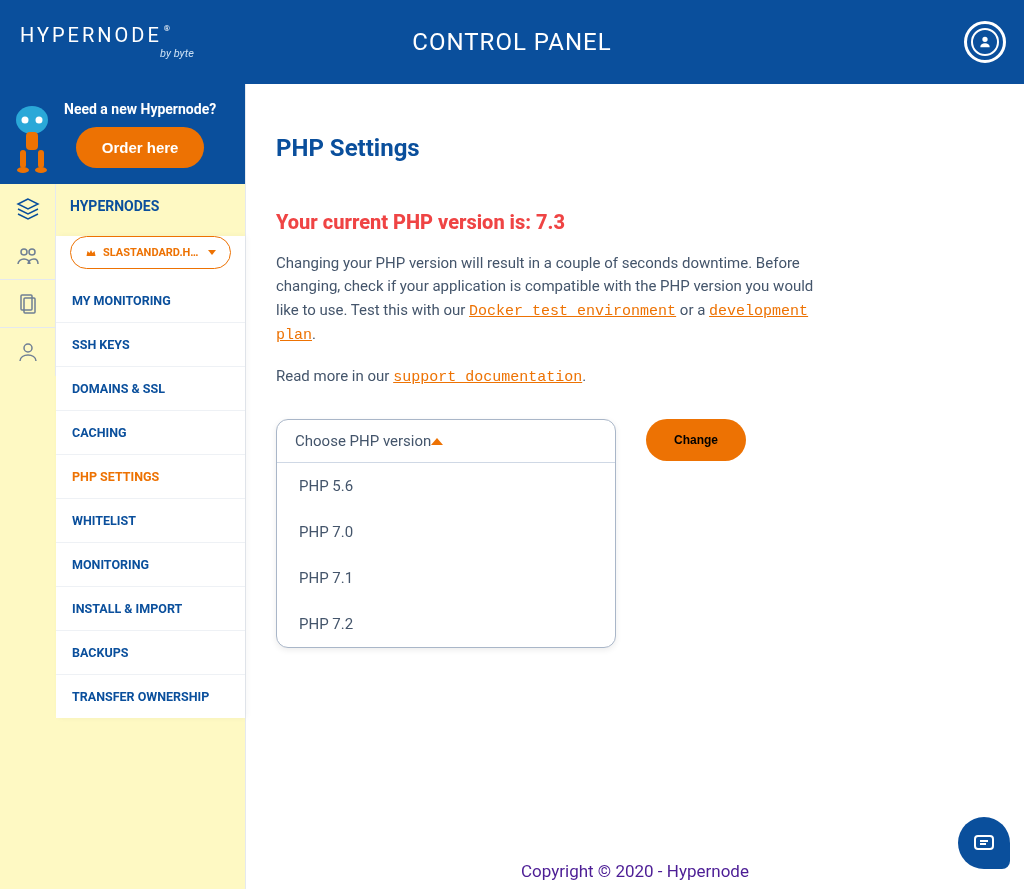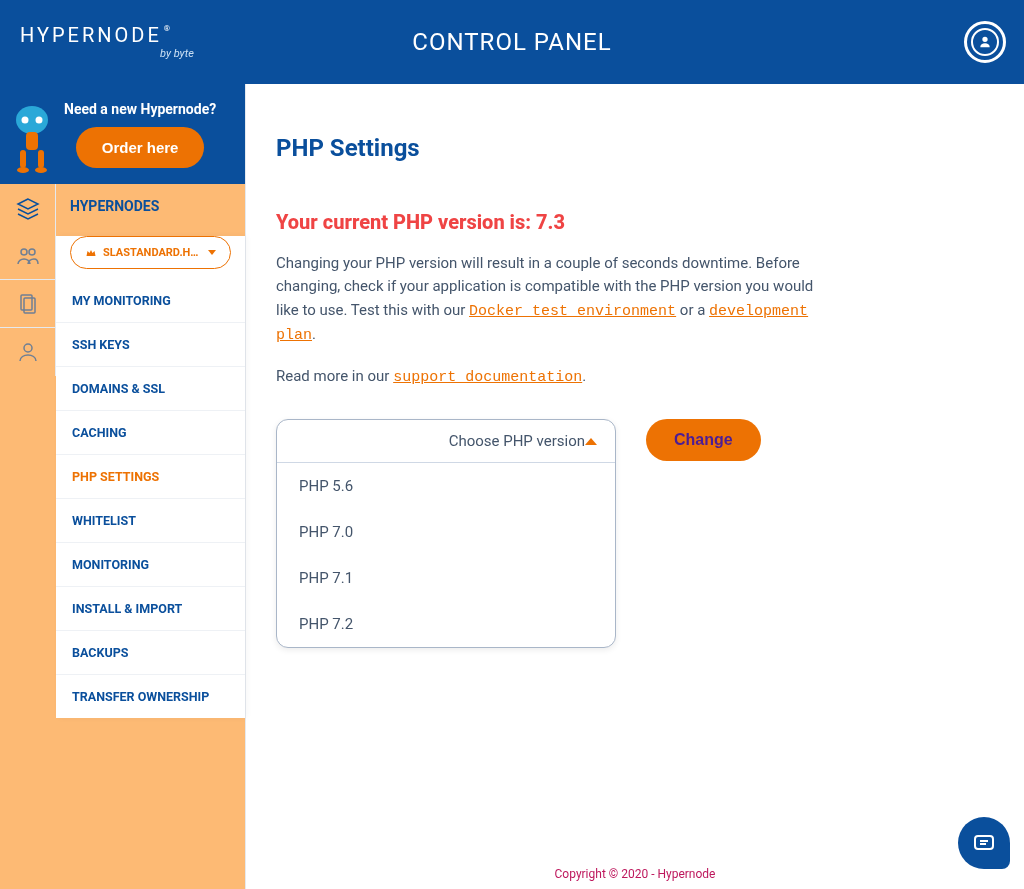--- a/index.html
+++ b/index.html
@@ -75,21 +75,21 @@
     display:flex; align-items:center; justify-content:center;
   }
   .user-icon-svg { width: 16px; height: 16px; fill:#fff;}
   
   .layout {
     display: flex;
     height: calc(100% - 84px);
   }
   .sidebar {
     width: 246px;
-    background: #fdba74;
+    background: #fef9c3;
     border-right: 1px solid #e5e9ef;
     flex-shrink: 0;
     position: relative;
   }
   
   .promo {
     background: #0a4f9c;
     height: 100px;
     display: flex;
     align-items: center;
@@ -221,54 +221,54 @@
   .select-box {
     width: 340px;
     border: 1px solid #a9b6c8;
     border-radius: 12px;
     background:#fff;
     box-shadow: 0 2px 6px rgba(0,0,0,0.08);
     overflow:hidden;
   }
   .select-head {
     padding: 12px 18px;
-    display:flex; align-items:center; justify-content:flex-end;
+    display:flex; align-items:center; justify-content:flex-start;
     color:#44556b;
     font-size:15px;
     border-bottom: 1px solid #cfd8e5;
     cursor:pointer;
   }
   .select-head .chev {
     width:0;height:0;
     border-left:6px solid transparent;border-right:6px solid transparent;border-bottom:7px solid #ed7203;
   }
   .option {
     padding: 14px 22px;
     color:#44556b;
     font-size:15px;
     cursor:pointer;
   }
   .btn-change {
     background:#ed7203;
-    color:#4c1d95;
+    color:#000000;
     border:none;
     border-radius:999px;
     padding: 4px 28px;
-    font-size:16px;
+    font-size:12px;
     font-weight:700;
     cursor:pointer;
     height:42px;
   }
   .footer {
     position:absolute;
     bottom: 8px;
     left:50%;
     transform:translateX(-50%);
-    color:#be185d;
-    font-size:12px;
+    color:#4c1d95;
+    font-size:17px;
   }
   
   .chat-fab {
     position:absolute;
     right:14px;
     bottom:20px;
     width:52px;
     height:52px;
     background:#0a4f9c;
     border-radius: 26px 26px 8px 26px;

